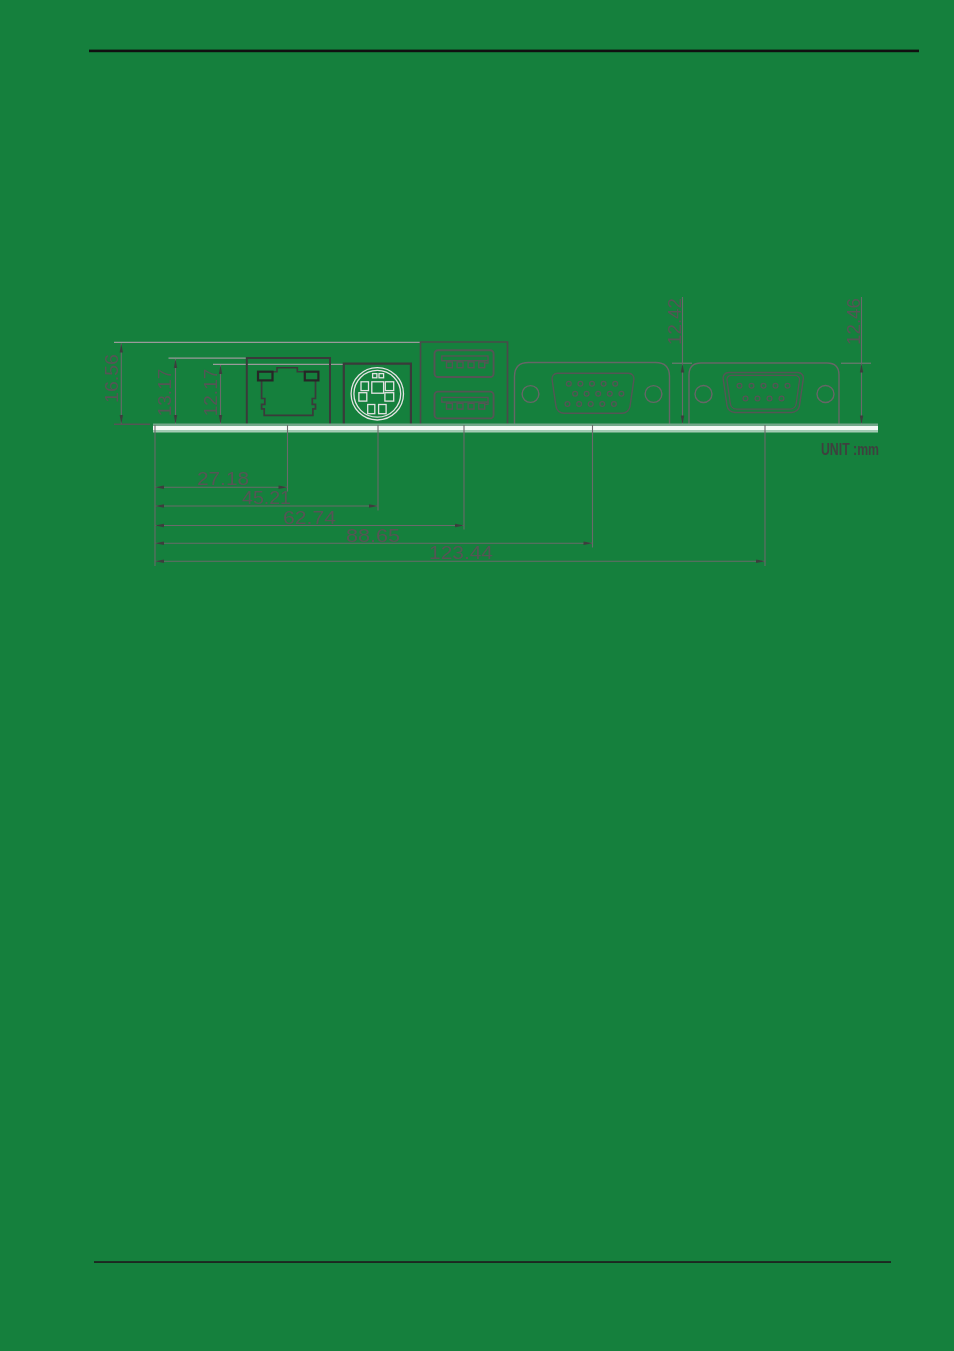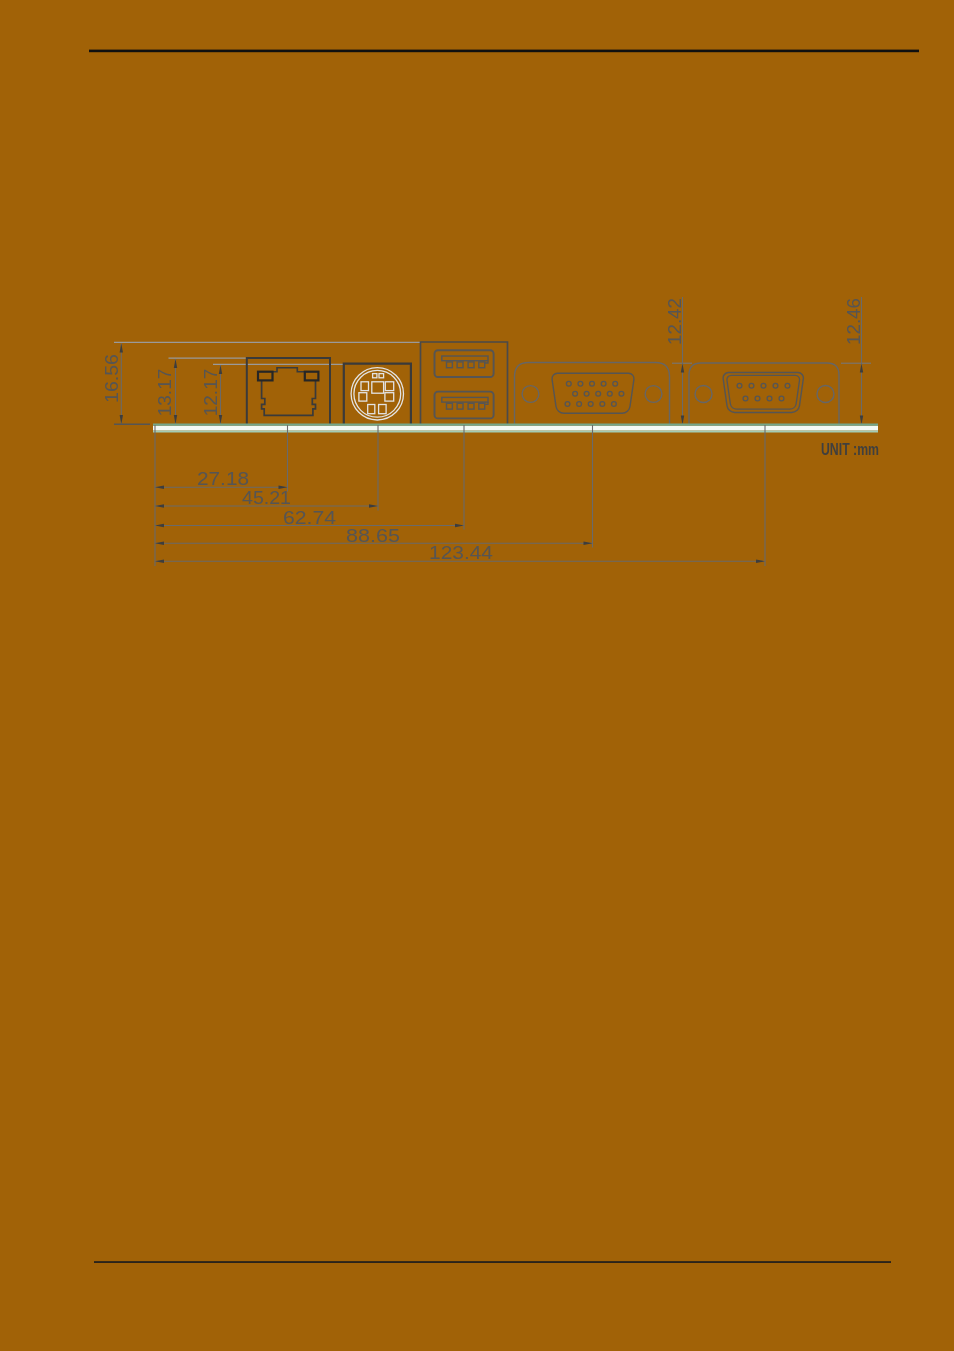--- a/index.html
+++ b/index.html
@@ -1,16 +1,16 @@
 <!DOCTYPE html>
 <html><head>
 <meta charset="utf-8">
 <style>
   html,body{margin:0;padding:0;background:#ffffff;}
-  #page{position:relative;width:954px;height:1351px;background:#a16207;overflow:hidden;opacity:0.999;
+  #page{position:relative;width:954px;height:1351px;background:#15803d;overflow:hidden;opacity:0.999;
         font-family:"Liberation Sans", sans-serif;}
   svg{position:absolute;left:0;top:0;}
   .dimtxt{font-family:"Liberation Sans", sans-serif;font-size:18.5px;fill:#555555;}
 </style>
 </head>
 <body>
 <div id="page">
 <svg width="954" height="1351" viewBox="0 0 954 1351" fill="none">
 
   <g>

